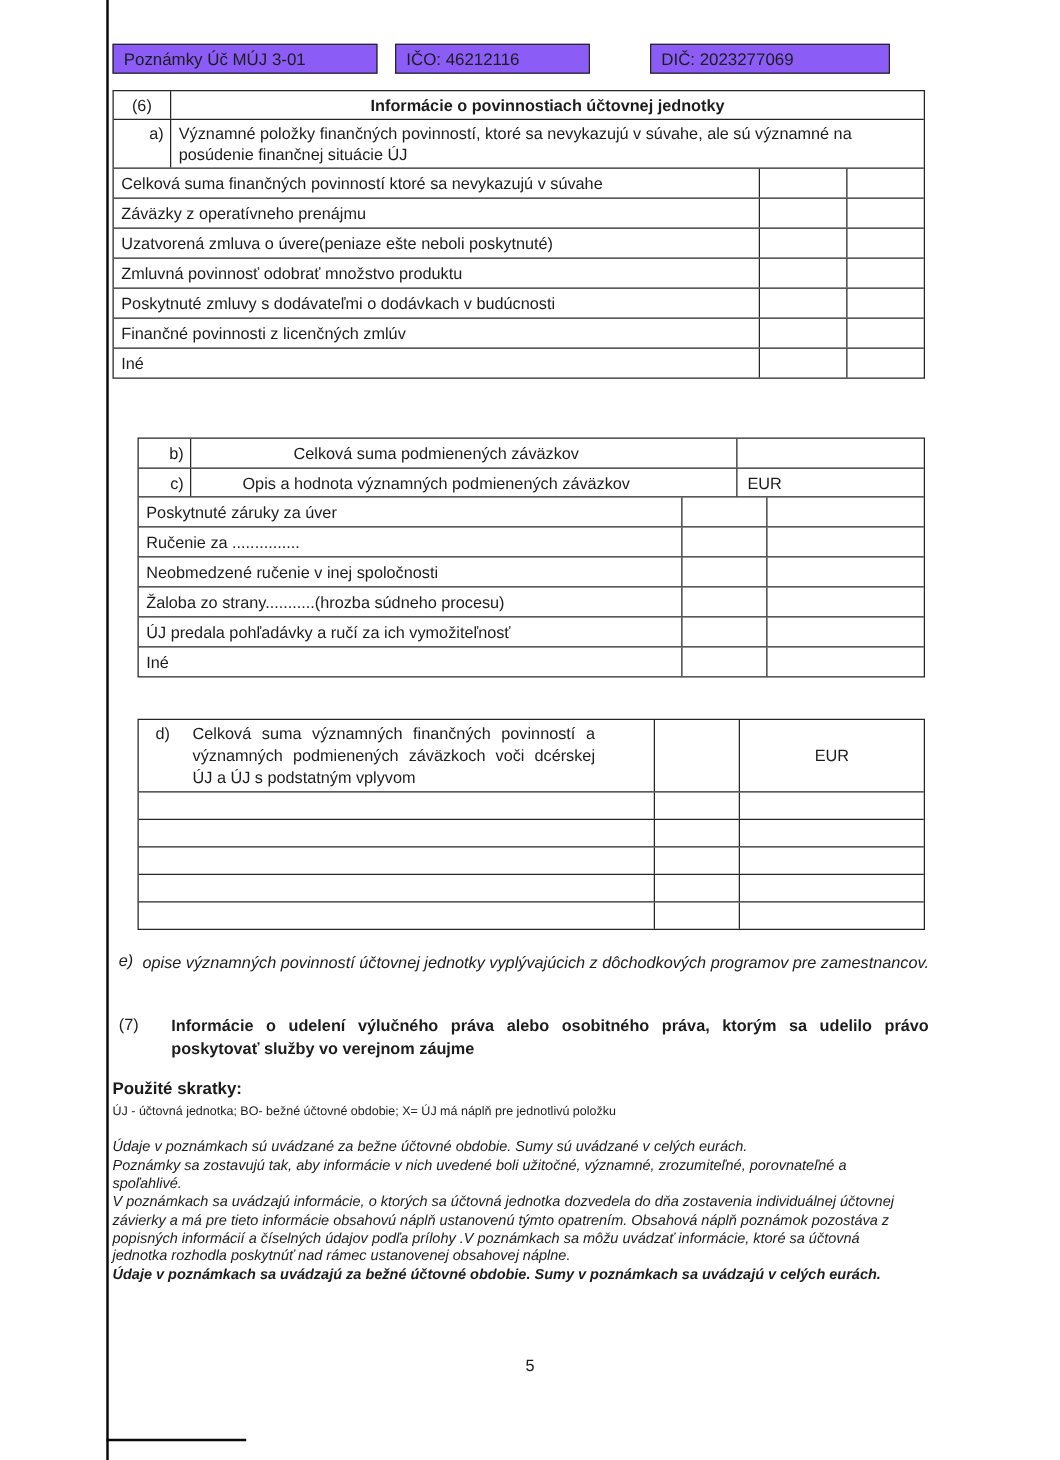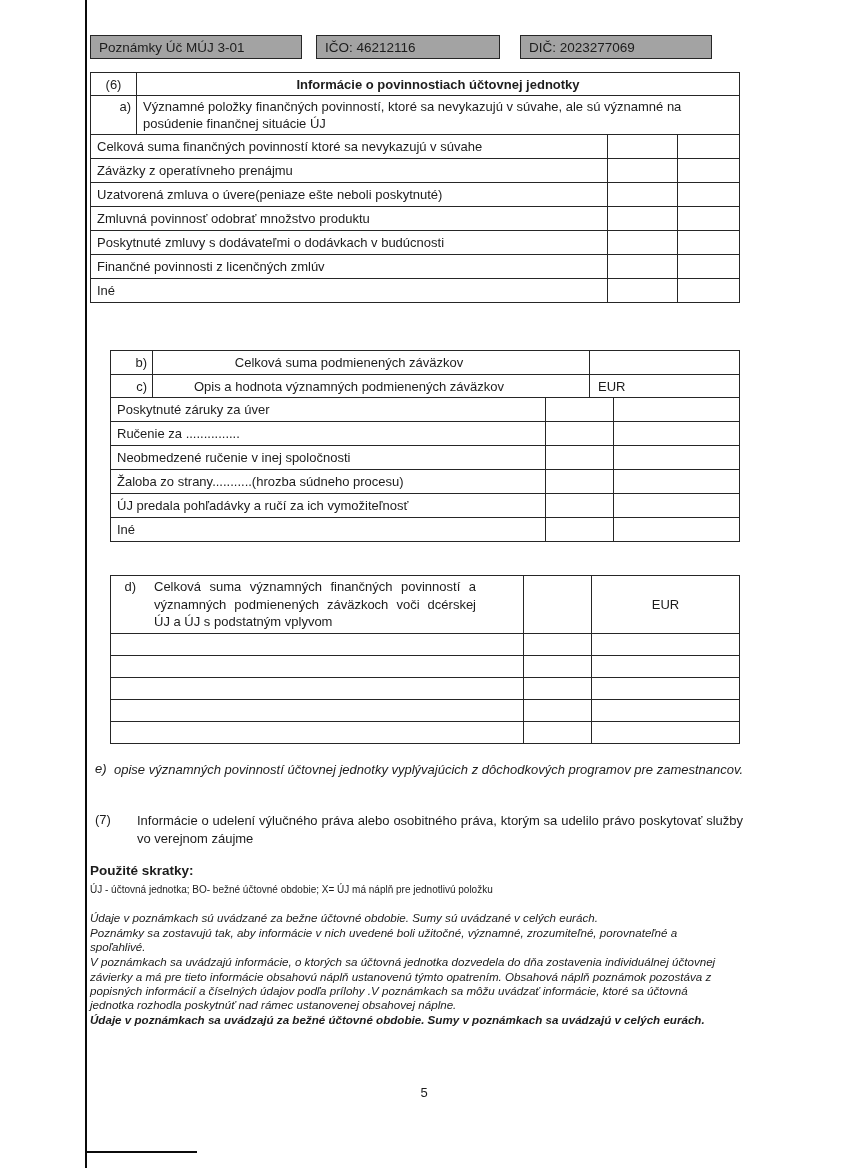--- a/index.html
+++ b/index.html
@@ -16,26 +16,26 @@
     overflow: hidden;
   }
 
   
   .scan-edge-v { position: absolute; left: 85px; top: 0; width: 2px; height: 100%; background: #0b0b0b; }
   .scan-edge-h { position: absolute; left: 85px; top: 1151px; width: 112px; height: 2px; background: #0b0b0b; }
 
   
   .hdr-box {
     position: absolute; top: 35px; height: 24px;
-    border: 1px solid #262626; background: #a3a3a3;
+    border: 1px solid #262626; background: #8b5cf6;
     display: flex; align-items: center;
     padding: 0 8px; font-size: 13.5px; white-space: nowrap;
   }
   #hdr1 { left: 90px;  width: 212px; }
-  #hdr2 { left: 316px; width: 184px; align-items: center; }
+  #hdr2 { left: 316px; width: 156px; align-items: center; }
   #hdr3 { left: 520px; width: 192px; }
 
   
   .tbl { position: absolute; background: #fff; border: 1px solid #262626; font-size: 13px; }
   .tr  { display: flex; align-items: stretch; border-top: 1px solid #262626; }
   .tr:first-child { border-top: none; }
   .cell { display: flex; align-items: center; }
   .bl { border-left: 1px solid #262626; margin-left: 44px; }
   .br { border-right: 1px solid #262626; }
 
@@ -74,21 +74,21 @@
   #table3 .e-text   { flex: 1; }
 
   
   .note { position: absolute; display: flex; font-size: 13px; }
   .note .nlabel { flex: none; }
   .note .ntext  { flex: 1; line-height: 1.4; }
   #note-e { left: 95px; top: 761px; width: 662px; font-style: italic; }
   #note-e .nlabel { width: 19px; }
   #note-7 { left: 95px; top: 812px; width: 648px; }
   #note-7 .nlabel { width: 42px; }
-  #note-7 .ntext  { text-align: justify; }
+  #note-7 .ntext  { text-align: justify; font-weight: bold; }
 
   
   #abbr-title { position: absolute; left: 90px; top: 863px; font-size: 13.5px; font-weight: bold; }
   #abbr-text  { position: absolute; left: 90px; top: 884px; font-size: 10px; }
 
   
   #footnotes {
     position: absolute; left: 90px; top: 911px; width: 642px;
     font-size: 11.6px; font-style: italic; line-height: 1.22;
   }

